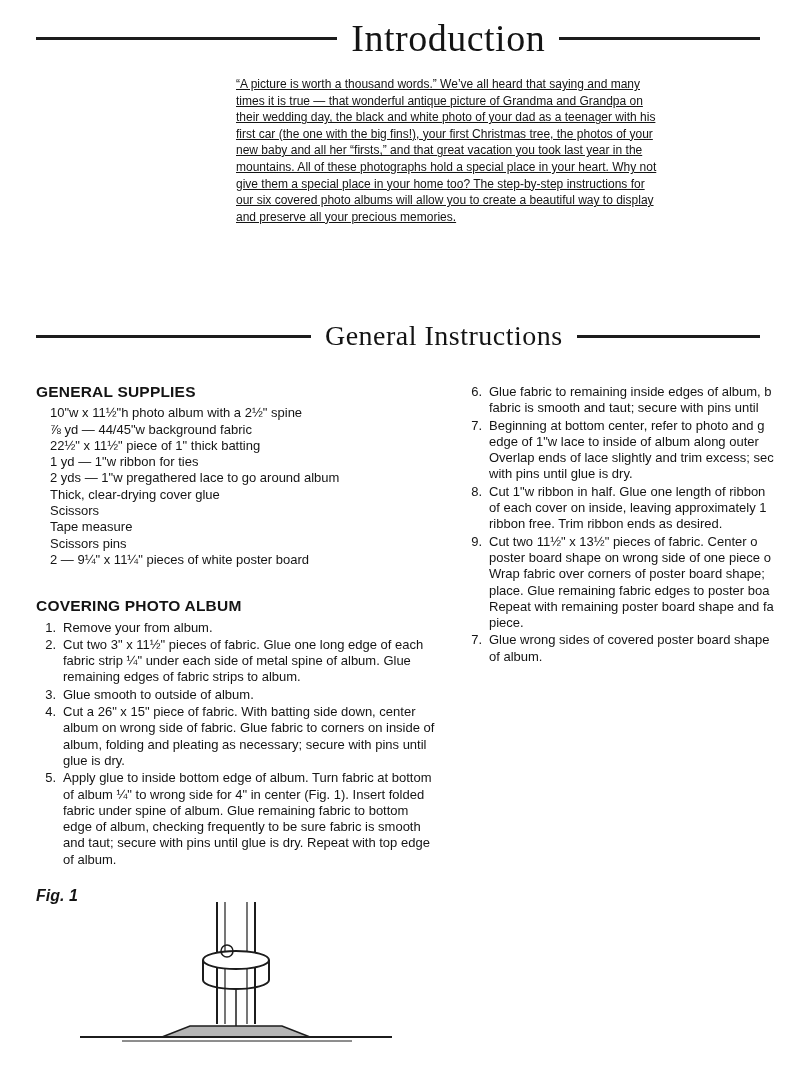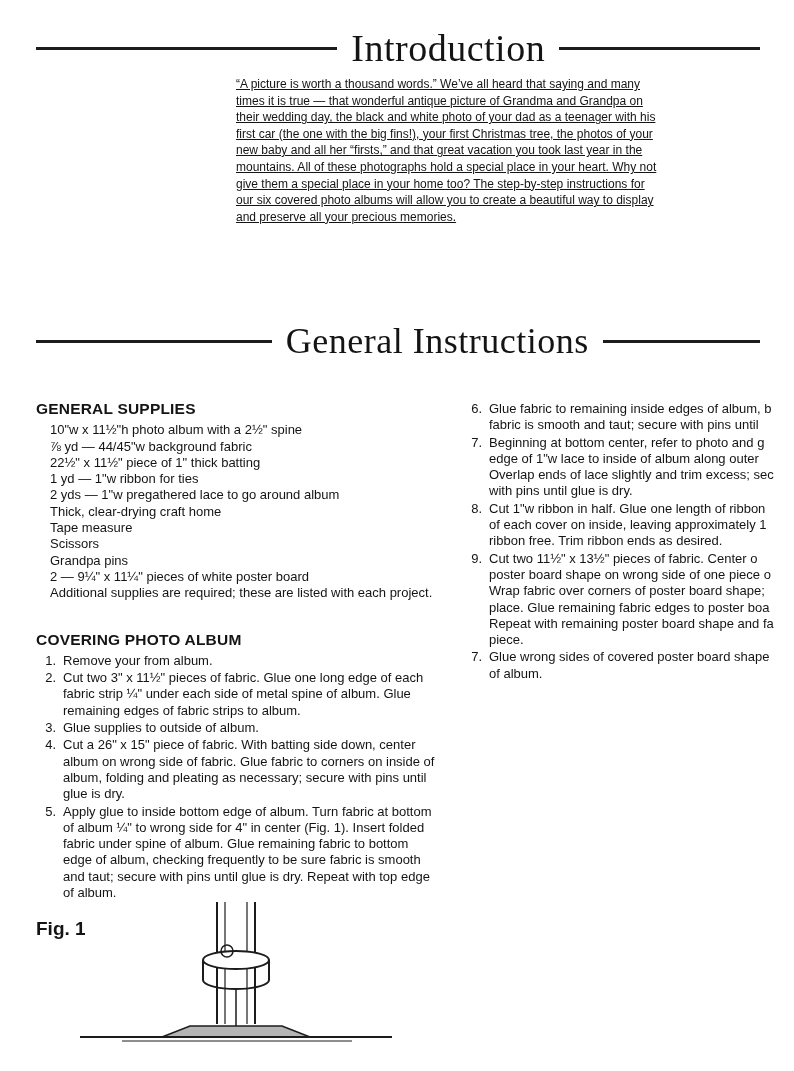--- a/index.html
+++ b/index.html
@@ -23,51 +23,51 @@
   .heading-row .rule { height: 3px; background: #1c1c1c; }
   .rule.rl { flex: 1.5; }
   .rule.rr { flex: 1; }
   .serif-title {
     font-family: "Liberation Serif", serif;
     font-weight: 400;
     margin: 0;
     white-space: nowrap;
     letter-spacing: 0.5px;
   }
-  #intro-heading { top: 26px; }
+  #intro-heading { top: 16px; }
   #intro-heading .serif-title { font-size: 38px; }
   #general-heading { top: 320px; }
-  #general-heading .serif-title { font-size: 36px; }
+  #general-heading .serif-title { font-size: 28px; }
   .intro-para {
     position: absolute;
     left: 236px;
     top: 76px;
     width: 426px;
     font-size: 12px;
     line-height: 16.6px;
     text-decoration: underline;
   }
-  .col { position: absolute; top: 401px; font-size: 13px; line-height: 16.3px; }
+  .col { position: absolute; top: 384px; font-size: 13px; line-height: 16.3px; }
   .col-left { left: 36px; width: 402px; }
   .col-right { left: 458px; width: 400px; }
   .sect-heading {
     font-size: 15.5px;
     font-weight: bold;
     letter-spacing: 0.2px;
     margin: 0 0 5px 0;
   }
   .sect-heading.second { margin-top: 30px; }
   .supplies { margin: 0 0 4px 14px; }
   .supply-item { margin: 0; }
   .step { display: flex; margin: 0 0 1px 0; }
   .step .num { flex: none; width: 20px; text-align: right; margin-right: 7px; }
   .col-right .step .num { width: 24px; }
   .step .txt { flex: 1; }
   .col-right .step .txt { white-space: pre; }
-  .fig-label { font-weight: bold; font-size: 19px; margin-top: 20px; }
+  .fig-label { font-weight: bold; font-size: 16px; margin-top: 20px; font-style: italic; }
   .fig-svg { position: absolute; left: 62px; top: 898px; }
 </style>
 </head>
 <body>
 
 <div class="page">
 
   <div class="heading-row" id="intro-heading">
     <div class="rule rl"></div>
     <h1 class="serif-title">Introduction</h1>
@@ -83,41 +83,40 @@
   </div>
 
   <div class="col col-left">
     <h2 class="sect-heading">GENERAL SUPPLIES</h2>
     <div class="supplies">
       <div class="supply-item">10"w x 11½"h photo album with a 2½" spine</div>
       <div class="supply-item">⅞ yd — 44/45"w background fabric</div>
       <div class="supply-item">22½" x 11½" piece of 1" thick batting</div>
       <div class="supply-item">1 yd — 1"w ribbon for ties</div>
       <div class="supply-item">2 yds — 1"w pregathered lace to go around album</div>
-      <div class="supply-item">Thick, clear-drying craft home</div>
+      <div class="supply-item">Thick, clear-drying cover glue</div>
+      <div class="supply-item">Scissors</div>
       <div class="supply-item">Tape measure</div>
-      <div class="supply-item">Scissors</div>
-      <div class="supply-item">Grandpa pins</div>
+      <div class="supply-item">Scissors pins</div>
       <div class="supply-item">2 — 9¼" x 11¼" pieces of white poster board</div>
-      <div class="supply-item">Additional supplies are required; these are listed with each project.</div>
     </div>
 
     <h2 class="sect-heading second">COVERING PHOTO ALBUM</h2>
     <div>
       <div class="step">
         <span class="num">1.</span>
         <span class="txt">Remove your from album.</span>
       </div>
       <div class="step">
         <span class="num">2.</span>
         <span class="txt">Cut two 3" x 11½" pieces of fabric. Glue one long edge of each fabric strip ¼" under each side of metal spine of album. Glue remaining edges of fabric strips to album.</span>
       </div>
       <div class="step">
         <span class="num">3.</span>
-        <span class="txt">Glue supplies to outside of album.</span>
+        <span class="txt">Glue smooth to outside of album.</span>
       </div>
       <div class="step">
         <span class="num">4.</span>
         <span class="txt">Cut a 26" x 15" piece of fabric. With batting side down, center album on wrong side of fabric. Glue fabric to corners on inside of album, folding and pleating as necessary; secure with pins until glue is dry.</span>
       </div>
       <div class="step">
         <span class="num">5.</span>
         <span class="txt">Apply glue to inside bottom edge of album. Turn fabric at bottom of album ¼" to wrong side for 4" in center (Fig. 1). Insert folded fabric under spine of album. Glue remaining fabric to bottom edge of album, checking frequently to be sure fabric is smooth and taut; secure with pins until glue is dry. Repeat with top edge of album.</span>
       </div>
     </div>

